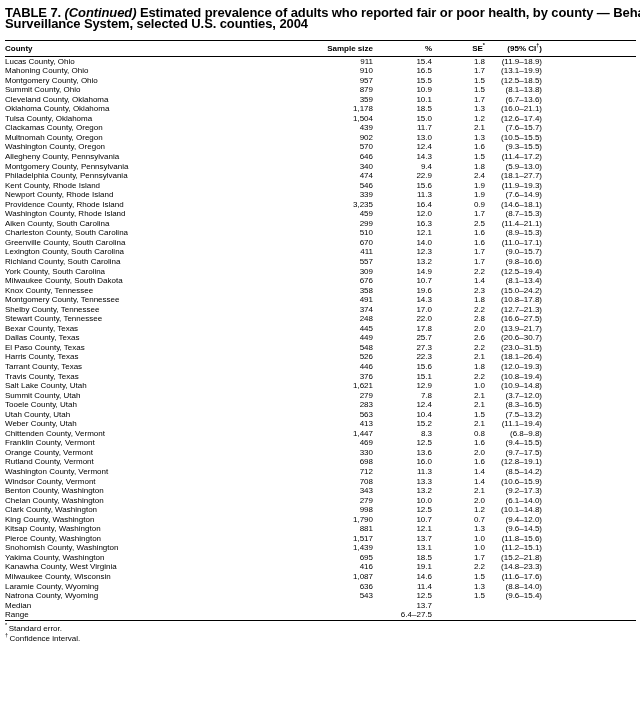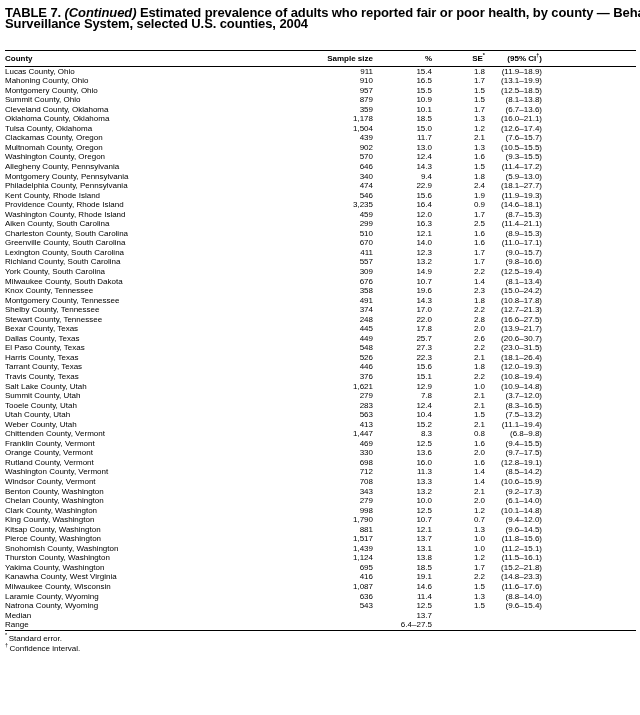--- a/index.html
+++ b/index.html
@@ -17,21 +17,21 @@
     line-height: 11px;
     letter-spacing: -0.1px;
     white-space: nowrap;
   }
   .title .cont { font-style: italic; }
 
   table.data {
     border-collapse: collapse;
     table-layout: fixed;
     width: 631px;
-    margin-top: 21px;
+    margin-top: 11px;
   }
   thead tr {
     border-top: 1px solid #000;
     border-bottom: 1px solid #000;
   }
   tbody { border-bottom: 1px solid #000; }
   th {
     font-weight: bold;
     font-size: 8px;
     padding: 2.5px 0 3px 0;
@@ -196,20 +196,28 @@
         </tr>
         <tr>
           <td class="c-county">Kent County, Rhode Island</td>
           <td class="num">546</td>
           <td class="num">15.6</td>
           <td class="num">1.9</td>
           <td class="num">(11.9–19.3)</td>
           <td></td>
         </tr>
         <tr>
+          <td class="c-county">Newport County, Rhode Island</td>
+          <td class="num">339</td>
+          <td class="num">11.3</td>
+          <td class="num">1.9</td>
+          <td class="num">(7.6–14.9)</td>
+          <td></td>
+        </tr>
+        <tr>
           <td class="c-county">Providence County, Rhode Island</td>
           <td class="num">3,235</td>
           <td class="num">16.4</td>
           <td class="num">0.9</td>
           <td class="num">(14.6–18.1)</td>
           <td></td>
         </tr>
         <tr>
           <td class="c-county">Washington County, Rhode Island</td>
           <td class="num">459</td>
@@ -492,28 +500,20 @@
         </tr>
         <tr>
           <td class="c-county">Snohomish County, Washington</td>
           <td class="num">1,439</td>
           <td class="num">13.1</td>
           <td class="num">1.0</td>
           <td class="num">(11.2–15.1)</td>
           <td></td>
         </tr>
         <tr>
-          <td class="c-county">Thurston County, Washington</td>
-          <td class="num">1,124</td>
-          <td class="num">13.8</td>
-          <td class="num">1.2</td>
-          <td class="num">(11.5–16.1)</td>
-          <td></td>
-        </tr>
-        <tr>
           <td class="c-county">Yakima County, Washington</td>
           <td class="num">695</td>
           <td class="num">18.5</td>
           <td class="num">1.7</td>
           <td class="num">(15.2–21.8)</td>
           <td></td>
         </tr>
         <tr>
           <td class="c-county">Kanawha County, West Virginia</td>
           <td class="num">416</td>

